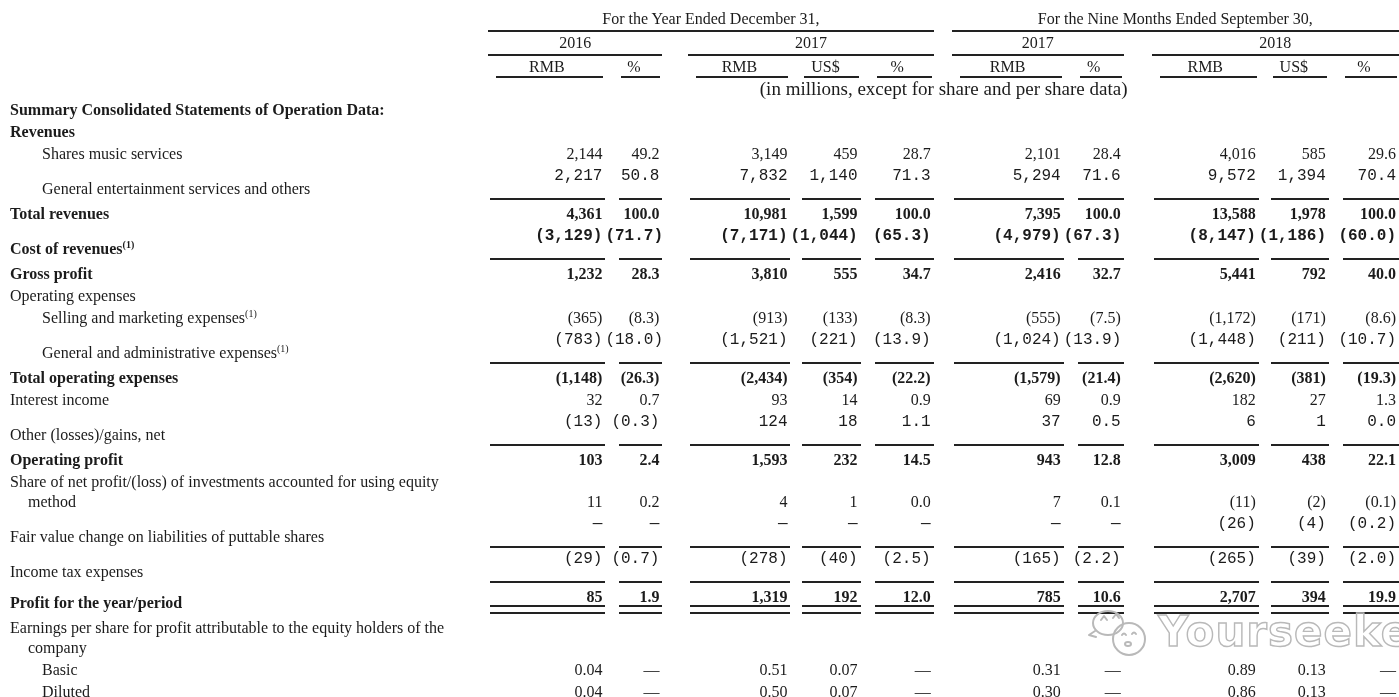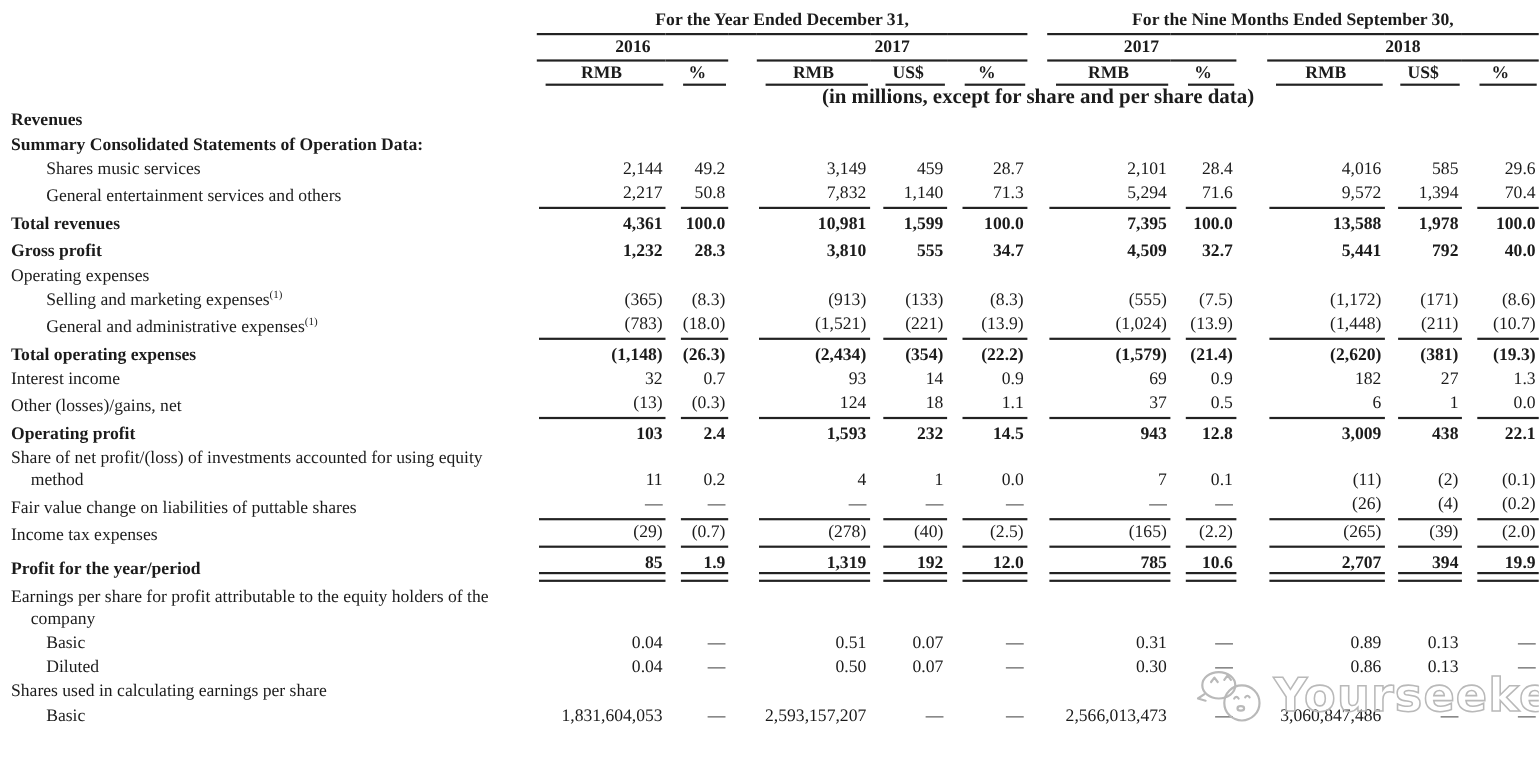--- a/index.html
+++ b/index.html
@@ -4,37 +4,37 @@
 <style>
   html,body{margin:0;padding:0;background:#fff;}
   .page{position:relative;width:1399px;height:697px;background:#ffffff;overflow:hidden;
         font-family:"Liberation Serif",serif;color:#1b1b1b;}
   table{border-collapse:collapse;table-layout:fixed;width:1399px;margin-top:8px;}
   col.c-label{width:488px;} col.c-rmb1{width:117px;} col.c-pct1{width:57px;}
   col.c-sp1{width:26px;}  col.c-rmb2{width:102px;} col.c-usd2{width:70px;} col.c-pct2{width:73px;}
   col.c-sp2{width:18px;}  col.c-rmb3{width:112px;} col.c-pct3{width:60px;}
   col.c-sp3{width:28px;}  col.c-rmb4{width:107px;} col.c-usd4{width:70px;} col.c-pct4{width:70px;}
   th,td{font-size:16px;line-height:20px;padding:1px 0;vertical-align:bottom;font-weight:normal;}
-  thead th{font-weight:bold;}
+  thead th{font-weight:normal;}
   .ghd,.yhd{text-align:center;border-bottom:2px solid #222;}
   .ch{text-align:center;}
   .rel{position:relative;}
   .ch::after{content:"";position:absolute;right:2px;bottom:0;border-top:2px solid #222;height:0;}
   .ch.cw::after{left:8px;} .ch.cu::after{left:14px;} .ch.cp::after{left:16px;}
   .units{text-align:center;font-size:19px;line-height:18px;padding-top:2px;}
   .lbl{text-align:left;padding-left:10px;white-space:nowrap;}
   .ind1{padding-left:42px;}
   .ind2{padding-left:18px;margin-top:41px;}
   .b{font-weight:bold;}
   td.v{text-align:right;padding-right:3px;white-space:nowrap;}
   sup{font-size:10px;line-height:0;}
   tr.rs td.v::after{content:"";position:absolute;right:0;bottom:0;height:0;border-top:2px solid #222;}
   tr.rd td.v::after{content:"";position:absolute;right:0;bottom:0;height:5px;
                     border-top:2px solid #222;border-bottom:2px solid #222;}
-  tr.rs td.v{padding-bottom:4px;}
+  tr.rs td.v{padding-bottom:14px;font-family:Liberation Mono, monospace;}
   tr.rd td.v{padding-bottom:7px;}
   td.v.cw::after{left:2px;} td.v.cu::after{left:12px;} td.v.cp::after{left:14px;}
   tr.pt td{padding-top:4px;}
   .watermark{position:absolute;left:1088px;top:603px;display:flex;align-items:center;gap:8px;
              pointer-events:none;}
   .wm-text{font-family:"DejaVu Sans",sans-serif;font-weight:bold;font-size:42px;letter-spacing:1px;
            color:rgba(255,255,255,0.15);-webkit-text-stroke:1.4px #b9b9b9;}
   .wm-logo{flex:0 0 auto;}
 </style>
 </head>
@@ -91,25 +91,25 @@
           <th class="ch rel cu">US$</th>
           <th class="ch rel cp">%</th>
         </tr>
         <tr>
           <th class="lbl"></th>
           <th class="units" colspan="13">(in millions, except for share and per share data)</th>
         </tr>
       </thead>
     <tbody>
         <tr>
+          <td class="lbl b">Summary Consolidated Statements of Operation Data:</td>
+          <td colspan="13"></td>
+        </tr>
+        <tr>
           <td class="lbl b">Revenues</td>
-          <td colspan="13"></td>
-        </tr>
-        <tr>
-          <td class="lbl b">Summary Consolidated Statements of Operation Data:</td>
           <td colspan="13"></td>
         </tr>
         <tr>
           <td class="lbl ind1">Shares music services</td>
           <td class="v rel cw">2,144</td>
           <td class="v rel cp">49.2</td>
           <td class="sp"></td>
           <td class="v rel cw">3,149</td>
           <td class="v rel cu">459</td>
           <td class="v rel cp">28.7</td>
@@ -146,30 +146,46 @@
           <td class="v rel cu b">1,599</td>
           <td class="v rel cp b">100.0</td>
           <td class="sp"></td>
           <td class="v rel cw b">7,395</td>
           <td class="v rel cp b">100.0</td>
           <td class="sp"></td>
           <td class="v rel cw b">13,588</td>
           <td class="v rel cu b">1,978</td>
           <td class="v rel cp b">100.0</td>
         </tr>
+        <tr class="rs">
+          <td class="lbl b">Cost of revenues<sup>(1)</sup></td>
+          <td class="v rel cw b">(3,129)</td>
+          <td class="v rel cp b">(71.7)</td>
+          <td class="sp"></td>
+          <td class="v rel cw b">(7,171)</td>
+          <td class="v rel cu b">(1,044)</td>
+          <td class="v rel cp b">(65.3)</td>
+          <td class="sp"></td>
+          <td class="v rel cw b">(4,979)</td>
+          <td class="v rel cp b">(67.3)</td>
+          <td class="sp"></td>
+          <td class="v rel cw b">(8,147)</td>
+          <td class="v rel cu b">(1,186)</td>
+          <td class="v rel cp b">(60.0)</td>
+        </tr>
         <tr class=" pt">
           <td class="lbl b">Gross profit</td>
           <td class="v rel cw b">1,232</td>
           <td class="v rel cp b">28.3</td>
           <td class="sp"></td>
           <td class="v rel cw b">3,810</td>
           <td class="v rel cu b">555</td>
           <td class="v rel cp b">34.7</td>
           <td class="sp"></td>
-          <td class="v rel cw b">4,509</td>
+          <td class="v rel cw b">2,416</td>
           <td class="v rel cp b">32.7</td>
           <td class="sp"></td>
           <td class="v rel cw b">5,441</td>
           <td class="v rel cu b">792</td>
           <td class="v rel cp b">40.0</td>
         </tr>
         <tr>
           <td class="lbl">Operating expenses</td>
           <td colspan="13"></td>
         </tr>

